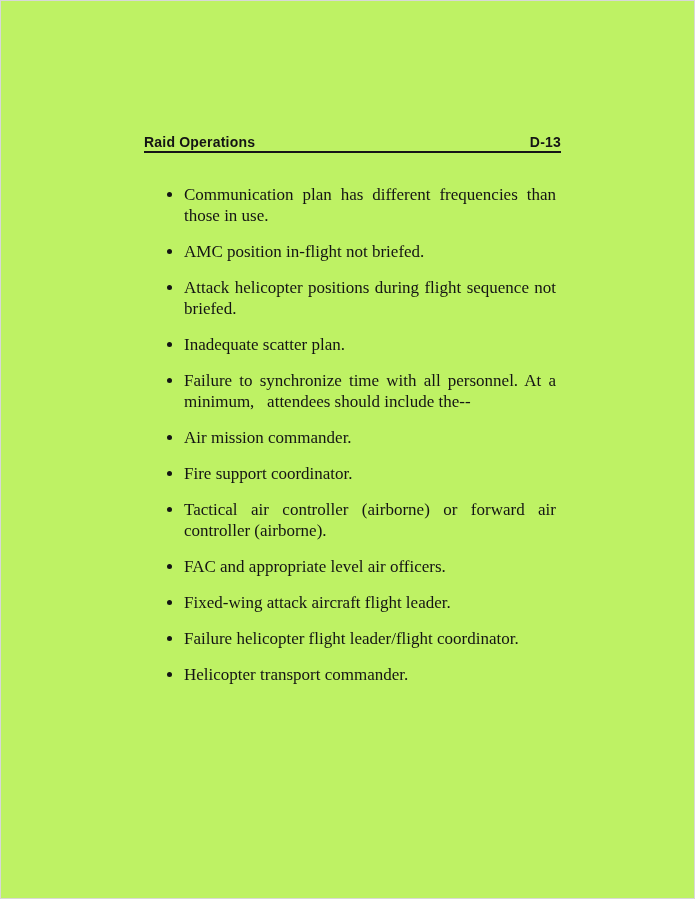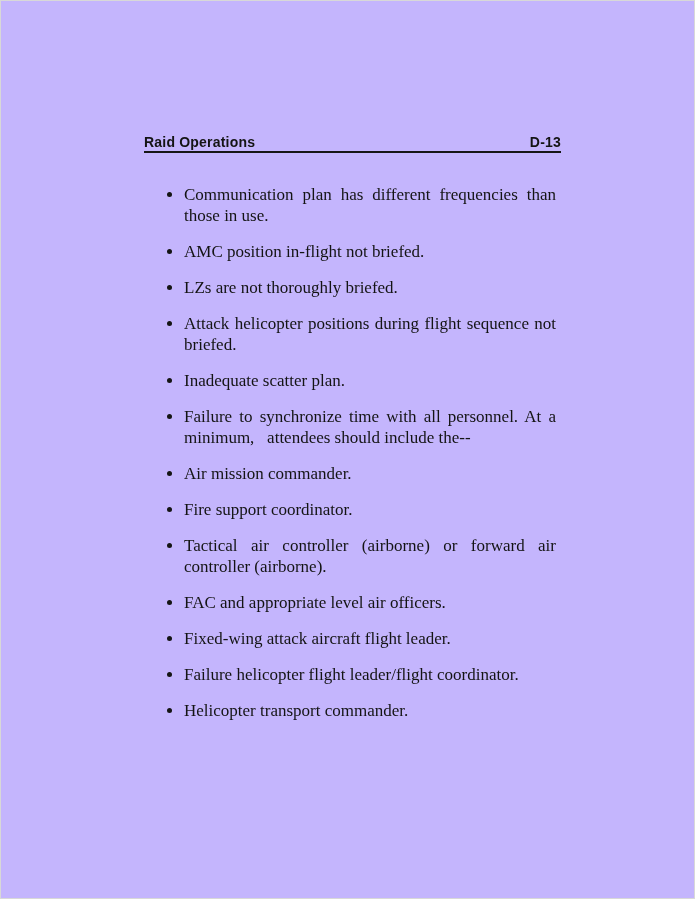--- a/index.html
+++ b/index.html
@@ -4,21 +4,21 @@
 <style>
   html, body {
     margin: 0;
     padding: 0;
     background: #e8e8e8;
   }
   .page {
     position: relative;
     width: 695px;
     height: 899px;
-    background: #c4b5fd;
+    background: #bef264;
     border: 1px solid #d8d8d8;
     box-sizing: border-box;
     overflow: hidden;
     color: #141414;
   }
   .doc-header {
     position: absolute;
     left: 143px;
     top: 133px;
     width: 417px;
@@ -79,24 +79,20 @@
       <span class="bullet-dot"></span>
       <span class="bullet-text">Communication plan has different frequencies than those in use.</span>
     </li>
 
     <li class="bullet-item">
       <span class="bullet-dot"></span>
       <span class="bullet-text">AMC position in-flight not briefed.</span>
     </li>
 
 
-    <li class="bullet-item">
-      <span class="bullet-dot"></span>
-      <span class="bullet-text">LZs are not thoroughly briefed.</span>
-    </li>
 
     <li class="bullet-item">
       <span class="bullet-dot"></span>
       <span class="bullet-text">Attack helicopter positions during flight sequence not briefed.</span>
     </li>
 
     <li class="bullet-item">
       <span class="bullet-dot"></span>
       <span class="bullet-text">Inadequate scatter plan.</span>
     </li>

